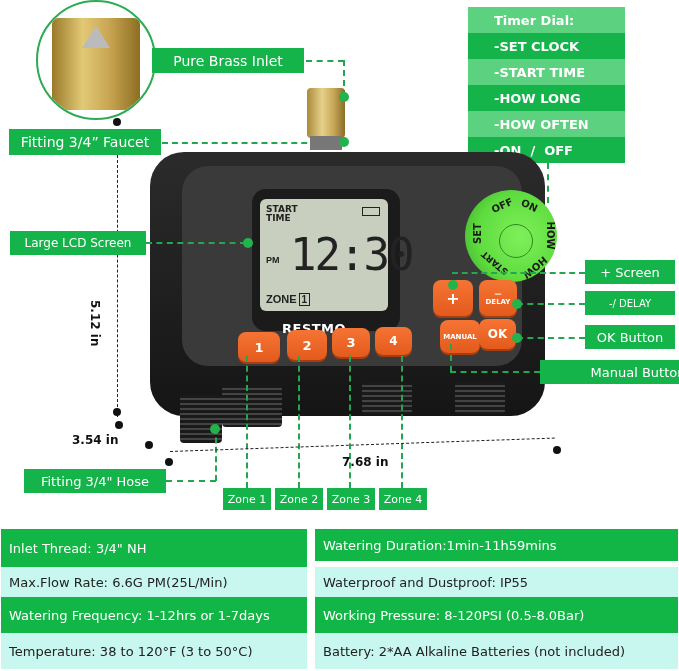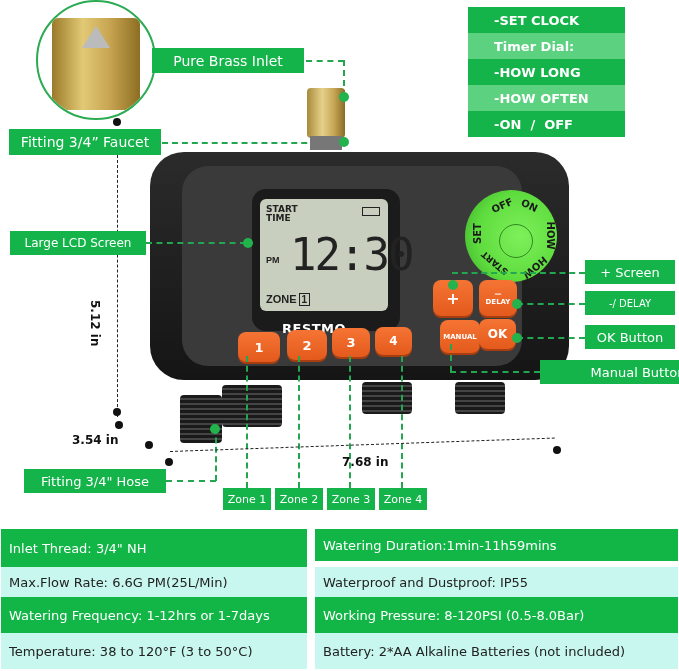--- a/index.html
+++ b/index.html
@@ -10,21 +10,21 @@
   .kdash-h { position:absolute; height:0; border-top:1.5px dashed #222; }
   .kdash-v { position:absolute; width:0; border-left:1.5px dashed #222; }
   .dot { position:absolute; width:10px; height:10px; border-radius:50%; background:#22b34c; }
   .kdot { position:absolute; width:8px; height:8px; border-radius:50%; background:#111; }
   
   .dial { position:absolute; left:468px; top:7px; width:157px; }
   .dial-row { height:26px; display:flex; align-items:center; padding-left:26px; color:#fff; font-family:"DejaVu Sans", sans-serif; font-weight:bold; font-size:13px; }
   .dial-row.alt { background:#5cd17f; }
   .dial-row.main { background:#14b44a; }
   
-  .device { position:absolute; left:150px; top:152px; width:395px; height:228px; background:linear-gradient(#2b2b2b,#151515); border-radius:34px;padding-left:24px; }
+  .device { position:absolute; left:150px; top:152px; width:395px; height:264px; background:linear-gradient(#2b2b2b,#151515); border-radius:34px; }
   .faceplate { position:absolute; left:32px; top:14px; width:340px; height:200px; background:#3a3a3a; border-radius:26px; }
   .lcd-bezel { position:absolute; left:70px; top:23px; width:148px; height:142px; background:#1b1b1b; border-radius:14px; }
   .lcd { position:absolute; left:8px; top:10px; width:128px; height:112px; background:#c9cfbf; border-radius:6px; color:#222; }
   .lcd-st { position:absolute; left:6px; top:6px; font-family:"DejaVu Sans", sans-serif; font-size:9px; line-height:9px; font-weight:bold; width:40px; }
   .lcd-time { position:absolute; left:30px; top:30px; font-family:"DejaVu Sans Mono", monospace; font-size:44px; letter-spacing:-2px; }
   .lcd-pm { position:absolute; left:6px; top:56px; font-size:9px; font-weight:bold; }
   .lcd-zone { position:absolute; left:6px; top:94px; font-size:11px; font-weight:bold; }
   .lcd-zone-box { border:1px solid #222; padding:0 2px; font-size:10px; margin-left:2px; }
   .lcd-batt { position:absolute; right:8px; top:8px; width:16px; height:7px; border:1.5px solid #222; }
   .brand { position:absolute; left:100px; top:155px; color:#fff; font-family:"DejaVu Sans", sans-serif; font-weight:bold; font-size:13px; letter-spacing:0.5px; }
@@ -57,22 +57,23 @@
 
 <div class="glabel" style="left:152px;top:48px;width:152px;height:25px;font-size:14px;">Pure Brass Inlet</div>
 <div class="dash-h" style="left:306px;top:60px;width:38px;"></div>
 <div class="dash-v" style="left:343px;top:60px;height:36px;"></div>
 
 <div class="glabel" style="left:9px;top:129px;width:152px;height:26px;font-size:14px;">Fitting 3/4” Faucet</div>
 <div class="dash-h" style="left:162px;top:142px;width:185px;"></div>
 <div class="kdash-v" style="left:117px;top:155px;height:262px;"></div>
 
 <div class="dial">
+  <div class="dial-row alt">Timer Dial:</div>
   <div class="dial-row main">-SET CLOCK</div>
-  <div class="dial-row alt">Timer Dial:</div>
+  <div class="dial-row alt">-START TIME</div>
   <div class="dial-row main">-HOW LONG</div>
   <div class="dial-row alt">-HOW OFTEN</div>
   <div class="dial-row main" style="white-space:pre;">-ON  /  OFF</div>
 </div>
 <div class="dash-v" style="left:547px;top:163px;height:40px;"></div>
 
 <div class="brass"></div>
 <div class="brass-neck"></div>
 <div class="dot" style="left:339px;top:92px;"></div>
 <div class="dot" style="left:339px;top:137px;"></div>

